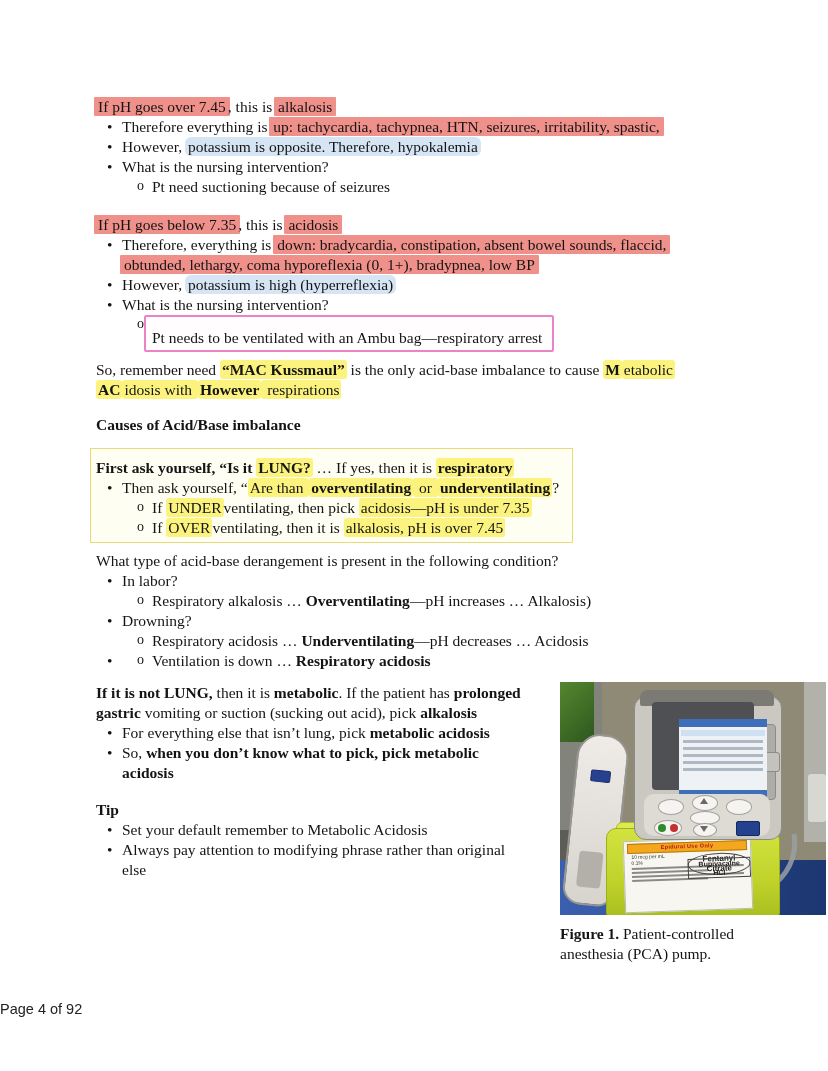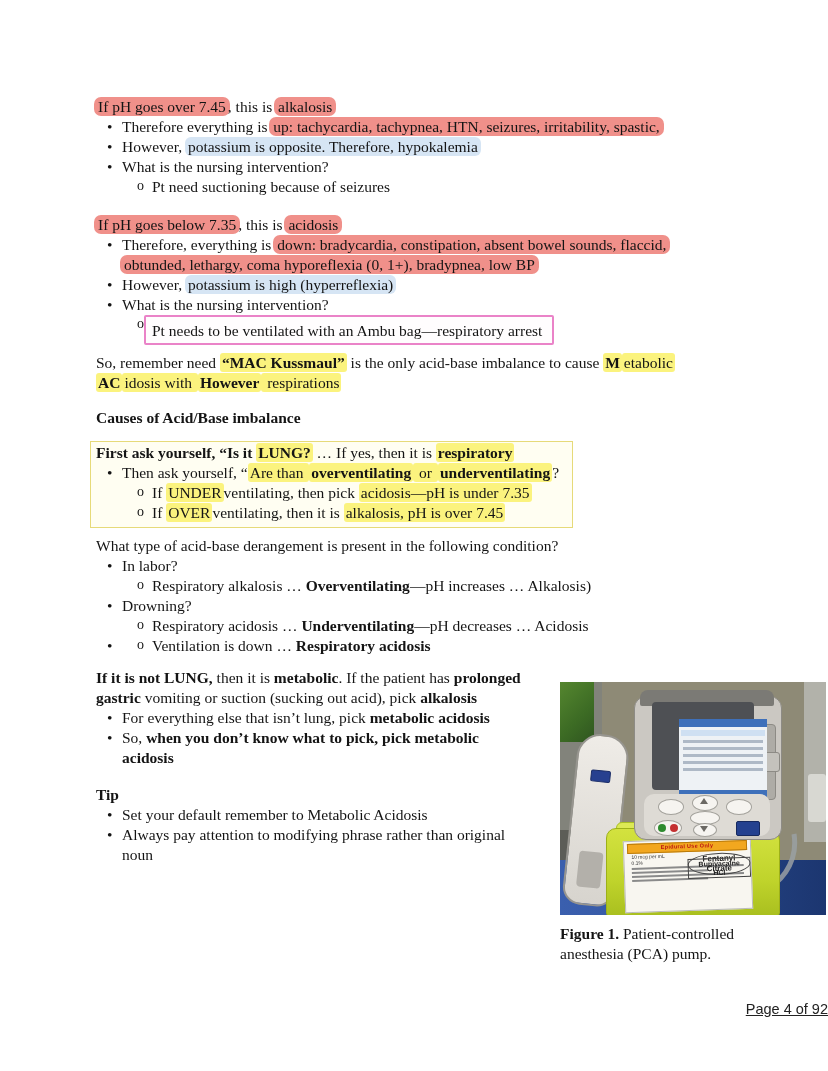--- a/index.html
+++ b/index.html
@@ -6,37 +6,37 @@
   html,body{margin:0;padding:0;background:#fff;}
   .page{position:relative;width:828px;height:1071px;background:#ffffff;overflow:hidden;
         font-family:"Liberation Serif",serif;font-size:15.5px;line-height:20px;color:#141414;}
   .content{position:absolute;left:96px;top:97px;width:641px;}
   .spacer{height:15px;}
   .b{font-weight:bold;}
   .para,.heading{margin:0;}
   .heading{font-weight:bold;}
   .narrow{max-width:470px;}
   
-  .hl-p{background:#f0908a;border-radius:7px;padding:1px 4px;margin:0 -2px;
+  .hl-p{background:#f0908a;border-radius:1px;padding:1px 4px;margin:0 -2px;
         -webkit-box-decoration-break:clone;box-decoration-break:clone;}
   .hl-b{background:#d6e5f4;border-radius:6px;padding:1px 3px;margin:0 -1px;
         -webkit-box-decoration-break:clone;box-decoration-break:clone;}
   .hl-y{background:#fbf37e;border-radius:3px;padding:1px 2px;
         -webkit-box-decoration-break:clone;box-decoration-break:clone;}
   
   .li{position:relative;}
   .li.lvl1{padding-left:26px;}
   .li.lvl2{padding-left:56px;}
   .li.lvl1>.marker{position:absolute;left:11px;top:0;}
   .li.lvl2>.marker{position:absolute;left:41px;top:-1px;font-size:14px;}
   
-  .ybox{background:#fffef2;border:1px solid #e6da79;padding:1px 6px 4px 5px;margin-left:-6px;width:470px;}
+  .ybox{background:#fffef2;border:1px solid #e6da79;padding:9px 6px 4px 5px;margin-left:-6px;width:470px;}
   
   .pinkbox{display:inline-block;vertical-align:top;border:2px solid #ea83c8;border-radius:2px;
-           padding:4px 10px 2px 6px;margin-left:-8px;background:#fffdfe;}
+           padding:11px 10px 2px 6px;margin-left:-8px;background:#fffdfe;}
   
   .figure{position:absolute;left:560px;top:682px;width:266px;margin:0;}
   .photo{position:relative;width:266px;height:233px;overflow:hidden;background:#8e8a76;}
   .photo *{position:absolute;}
   .ph-left{left:0;top:0;width:42px;height:180px;background:#82837b;}
   .ph-leftdark{left:0;top:148px;width:42px;height:34px;background:#5c5d57;}
   .ph-green{left:0;top:0;width:34px;height:60px;background:linear-gradient(135deg,#55862f,#3c6b24 60%,#2f5520);}
   .ph-right{right:0;top:0;width:22px;height:160px;background:#b2b2aa;}
   .ph-rightlight{right:0;top:92px;width:18px;height:48px;background:#d8d8d2;border-radius:3px;}
   .ph-cloth{left:0;top:178px;width:266px;height:55px;
@@ -78,22 +78,22 @@
   .dlabel{left:17px;top:10px;width:128px;height:72px;background:#f8f6f0;border:1px solid #bbb;transform:rotate(-2deg);
           padding:2px 3px;box-sizing:border-box;font-family:"Liberation Sans",sans-serif;color:#222;text-align:center;overflow:hidden;}
   .dlabel>*{position:static;display:block;}
   .dl-banner{height:8px;background:#f2a71f;border:1px solid #b97a0a;color:#bb1111;font-size:5.5px;font-weight:bold;line-height:7px;letter-spacing:.3px;}
   .dl-drug1{margin:2px auto 0;font-size:8px;font-weight:bold;border:1px solid #444;border-radius:50%;display:inline-block;padding:0 6px;line-height:10px;}
   .dl-small{font-size:5px;text-align:left;line-height:6px;color:#333;margin:0 4px;}
   .dl-drug2{font-size:7px;font-weight:bold;border:1px solid #444;display:inline-block;padding:0 3px;line-height:9px;margin-top:1px;}
   .dl-line{height:2px;background:#8a8a8a;margin:2px 4px 0;}
   .dl-line.short{margin-right:40px;}
   .caption{margin:9px 0 0 0;width:192px;}
-  .footer{position:absolute;left:0;right:0;top:999px;text-align:right;
-          font-family:"Liberation Sans",sans-serif;font-size:14.5px;color:#222;text-decoration:underline;}
+  .footer{position:absolute;left:0;right:0;top:999px;text-align:left;
+          font-family:"Liberation Sans",sans-serif;font-size:14.5px;color:#222;}
 </style>
 </head>
 <body>
 
 <div class="page">
 
   <div class="content" id="doc-content">
       <div class="para"><span class="hl-p">If pH goes over 7.45</span><span class="">, this is </span><span class="hl-p">alkalosis</span></div>
       <div class="li lvl1"><span class="marker">•</span><span class="">Therefore everything is </span><span class="hl-p">up: tachycardia, tachypnea, HTN, seizures, irritability, spastic,</span><br></div>
       <div class="li lvl1"><span class="marker">•</span><span class="">However, </span><span class="hl-b">potassium is opposite. Therefore, hypokalemia</span></div>
@@ -124,21 +124,21 @@
       <div class="li lvl2"><span class="marker">o</span><span class="">Respiratory acidosis … </span><span class="b ">Underventilating</span><span class="">—pH decreases … Acidosis</span></div>
       <div class="li lvl1"><span class="marker">•</span></div>
       <div class="li lvl2"><span class="marker">o</span><span class="">Ventilation is down … </span><span class="b ">Respiratory acidosis</span></div>
       <div class="spacer" style="height: 12px;"></div>
       <div class="para narrow"><span class="b ">If it is not LUNG,</span><span class=""> then it is </span><span class="b ">metabolic</span><span class="">. If the patient has </span><span class="b ">prolonged</span><br><span class="b ">gastric</span><span class=""> vomiting or suction (sucking out acid), pick </span><span class="b ">alkalosis</span></div>
       <div class="li lvl1 narrow"><span class="marker">•</span><span class="">For everything else that isn’t lung, pick </span><span class="b ">metabolic acidosis</span></div>
       <div class="li lvl1 narrow"><span class="marker">•</span><span class="">So, </span><span class="b ">when you don’t know what to pick, pick metabolic</span><br><span class="b ">acidosis</span></div>
       <div class="spacer" style="height: 17px;"></div>
       <div class="heading narrow"><span class="b ">Tip</span></div>
       <div class="li lvl1 narrow"><span class="marker">•</span><span class="">Set your default remember to Metabolic Acidosis</span></div>
-      <div class="li lvl1 narrow"><span class="marker">•</span><span class="">Always pay attention to modifying phrase rather than original</span><br><span class="">noun</span></div>
+      <div class="li lvl1 narrow"><span class="marker">•</span><span class="">Always pay attention to modifying phrase rather than original</span><br><span class="">else</span></div>
     </div>
 
   <figure class="figure">
     <div class="photo">
       <div class="ph-left"></div>
       <div class="ph-leftdark"></div>
       <div class="ph-green"></div>
       <div class="ph-right"></div>
       <div class="ph-rightlight"></div>
       <div class="ph-cloth"></div>

